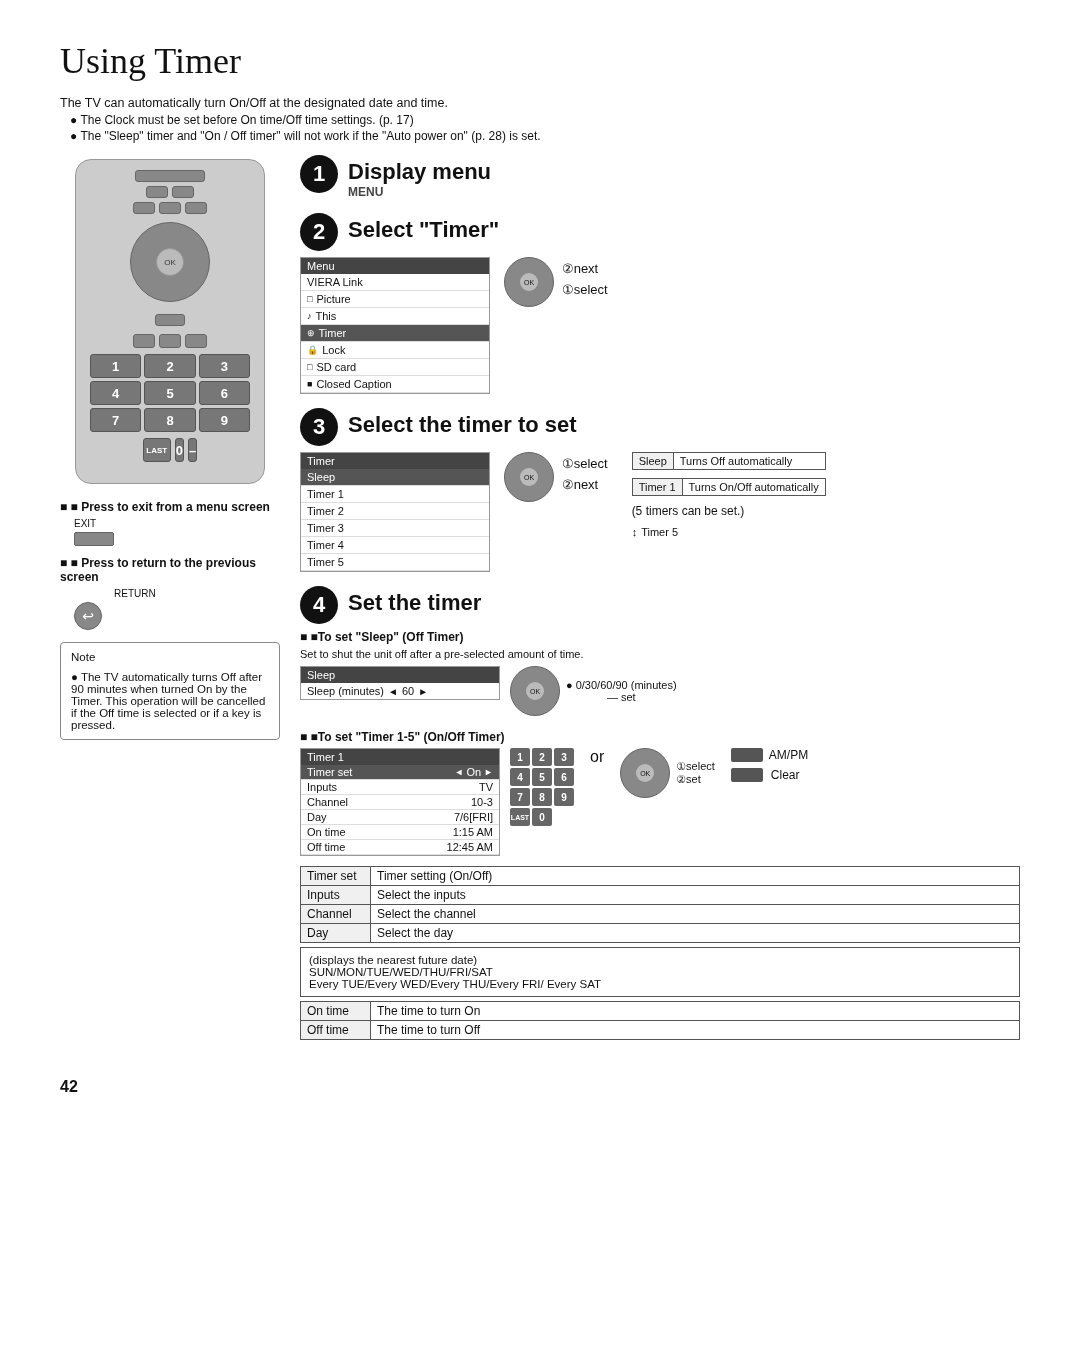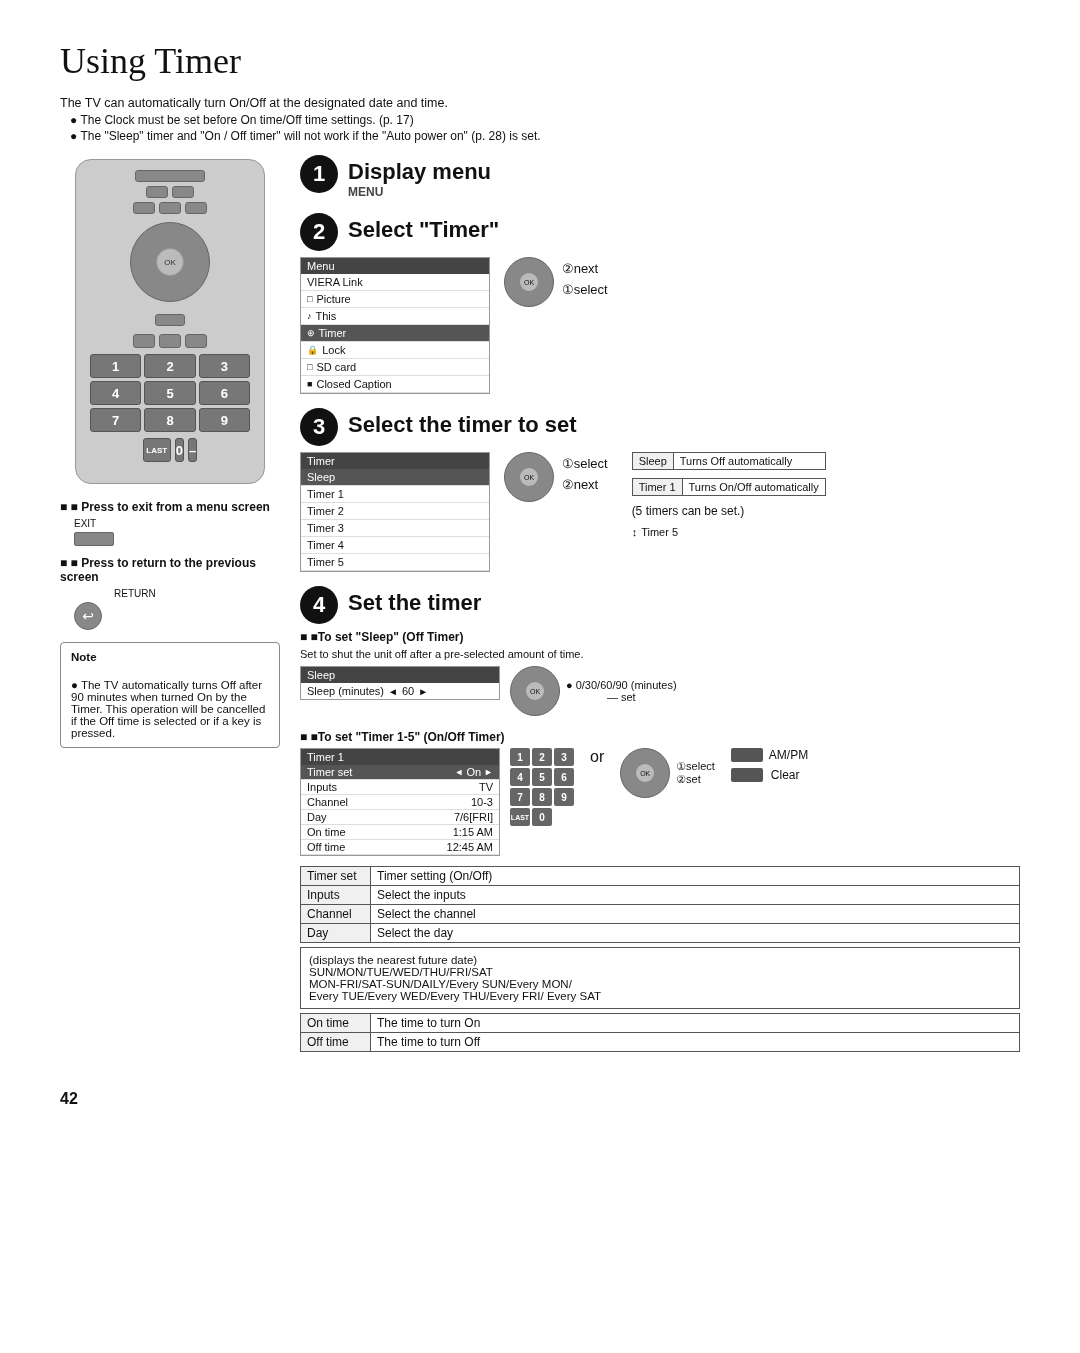--- a/index.html
+++ b/index.html
@@ -186,21 +186,21 @@
       background: #888; border: 1px solid #666;
       display: flex; align-items: center; justify-content: center;
       font-size: 14px; color: #fff;
     }
 
     .note-box {
       border: 1px solid #888; border-radius: 4px;
       padding: 8px 10px; margin-top: 12px;
       font-size: 11.5px;
     }
-    .note-title { font-weight: bold; margin-bottom: 16px; }
+    .note-title { font-weight: normal; margin-bottom: 8px; }
 
     .right-section { margin-bottom: 18px; }
 
     .inline-dpad {
       display: inline-flex; align-items: center; justify-content: center;
       width: 50px; height: 50px; border-radius: 50%;
       background: #888; border: 1px solid #666; position: relative;
     }
     .inline-dpad-center {
       width: 18px; height: 18px; border-radius: 50%; background: #bbb;
@@ -564,21 +564,20 @@
           <tr>
             <td class="label-cell">Day</td>
             <td class="value-cell">Select the day</td>
           </tr>
         </tbody>
           </table>
 
         <div class="days-info">
           <p>(displays the nearest future date)</p>
           <p>SUN/MON/TUE/WED/THU/FRI/SAT</p>
-          <p>MON-FRI/SAT-SUN/DAILY/Every SUN/Every MON/</p>
           <p>Every TUE/Every WED/Every THU/Every FRI/ Every SAT</p>
         </div>
 
         <table class="table-info" style="margin-top:4px;">
           <tbody>
               <tr>
             <td class="label-cell">On time</td>
             <td class="value-cell">The time to turn On</td>
           </tr>
           <tr>

